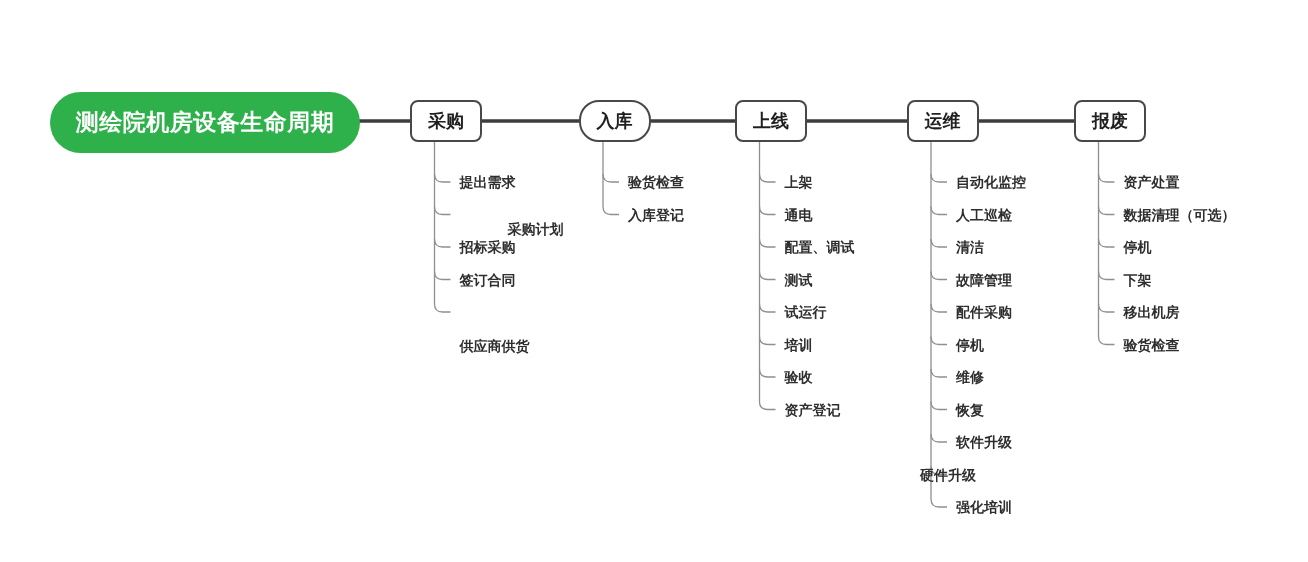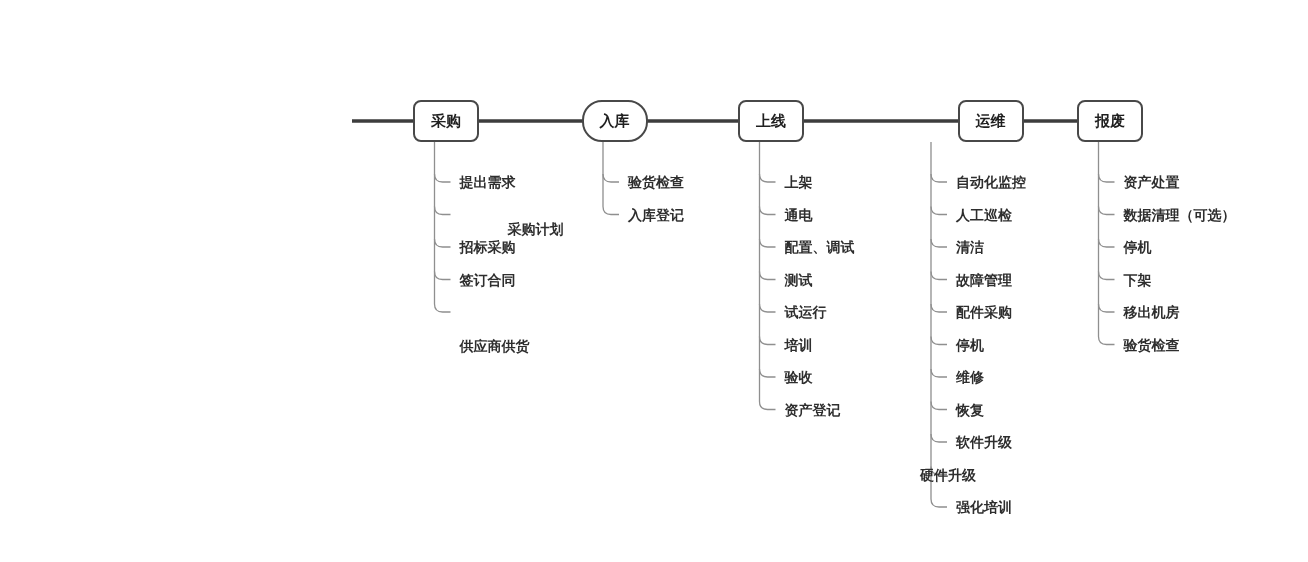--- a/index.html
+++ b/index.html
@@ -42,21 +42,21 @@
   }
   .topic {
     position: absolute;
     transform: translateX(-50%);
     top: 100px;
     box-sizing: border-box;
     background: #ffffff;
     border: 2px solid var(--topic-border, #484848);
     border-radius: 8px;
     padding: 6px 16px;
-    font-size: 15px;
+    font-size: 18px;
     font-weight: bold;
     color: var(--topic-text, #1f1f1f);
     line-height: 26px;
     white-space: nowrap;
     z-index: 2;
     cursor: default;
   }
   .subtopic {
     position: absolute;
     font-size: 14px;
@@ -100,40 +100,41 @@
       <path d="M 931 434 Q 931 442 939 442 L 947 442" stroke="#8F8F8F" stroke-width="1.3" fill="none" stroke-linecap="butt"></path>
       <path d="M 931 466.5 Q 931 474.5 939 474.5 L 947 474.5" stroke="#8F8F8F" stroke-width="1.3" fill="none" stroke-linecap="butt"></path>
       <path d="M 931 142 L 931 499 Q 931 507 939 507 L 947 507" stroke="#8F8F8F" stroke-width="1.3" fill="none" stroke-linecap="butt"></path>
       <path d="M 1098.5 174 Q 1098.5 182 1106.5 182 L 1114.5 182" stroke="#8F8F8F" stroke-width="1.3" fill="none" stroke-linecap="butt"></path>
       <path d="M 1098.5 206.5 Q 1098.5 214.5 1106.5 214.5 L 1114.5 214.5" stroke="#8F8F8F" stroke-width="1.3" fill="none" stroke-linecap="butt"></path>
       <path d="M 1098.5 239 Q 1098.5 247 1106.5 247 L 1114.5 247" stroke="#8F8F8F" stroke-width="1.3" fill="none" stroke-linecap="butt"></path>
       <path d="M 1098.5 271.5 Q 1098.5 279.5 1106.5 279.5 L 1114.5 279.5" stroke="#8F8F8F" stroke-width="1.3" fill="none" stroke-linecap="butt"></path>
       <path d="M 1098.5 304 Q 1098.5 312 1106.5 312 L 1114.5 312" stroke="#8F8F8F" stroke-width="1.3" fill="none" stroke-linecap="butt"></path>
       <path d="M 1098.5 142 L 1098.5 336.5 Q 1098.5 344.5 1106.5 344.5 L 1114.5 344.5" stroke="#8F8F8F" stroke-width="1.3" fill="none" stroke-linecap="butt"></path>
     </svg>
+  <div class="root-node">测绘院机房设备生命周期</div>
   <div id="branches">
       <div class="topic" style="left: 446px;">采购</div>
       <div class="subtopic" style="left: 459.5px; top: 172px;">提出需求</div>
       <div class="subtopic" style="left: 459.5px; top: 219px; margin-left: 48px;">采购计划</div>
       <div class="subtopic" style="left: 459.5px; top: 237px;">招标采购</div>
       <div class="subtopic" style="left: 459.5px; top: 269.5px;">签订合同</div>
       <div class="subtopic" style="left: 459.5px; top: 302px; margin-top: 34px;">供应商供货</div>
       <div class="topic" style="left: 614.5px; border-radius: 20px;">入库</div>
       <div class="subtopic" style="left: 628px; top: 172px;">验货检查</div>
       <div class="subtopic" style="left: 628px; top: 204.5px;">入库登记</div>
       <div class="topic" style="left: 771px;">上线</div>
       <div class="subtopic" style="left: 784.5px; top: 172px;">上架</div>
       <div class="subtopic" style="left: 784.5px; top: 204.5px;">通电</div>
       <div class="subtopic" style="left: 784.5px; top: 237px;">配置、调试</div>
       <div class="subtopic" style="left: 784.5px; top: 269.5px;">测试</div>
       <div class="subtopic" style="left: 784.5px; top: 302px;">试运行</div>
       <div class="subtopic" style="left: 784.5px; top: 334.5px;">培训</div>
       <div class="subtopic" style="left: 784.5px; top: 367px;">验收</div>
       <div class="subtopic" style="left: 784.5px; top: 399.5px;">资产登记</div>
-      <div class="topic" style="left: 942.5px; margin-left: 48px;">运维</div>
+      <div class="topic" style="left: 942.5px;">运维</div>
       <div class="subtopic" style="left: 956px; top: 172px;">自动化监控</div>
       <div class="subtopic" style="left: 956px; top: 204.5px;">人工巡检</div>
       <div class="subtopic" style="left: 956px; top: 237px;">清洁</div>
       <div class="subtopic" style="left: 956px; top: 269.5px;">故障管理</div>
       <div class="subtopic" style="left: 956px; top: 302px;">配件采购</div>
       <div class="subtopic" style="left: 956px; top: 334.5px;">停机</div>
       <div class="subtopic" style="left: 956px; top: 367px;">维修</div>
       <div class="subtopic" style="left: 956px; top: 399.5px;">恢复</div>
       <div class="subtopic" style="left: 956px; top: 432px;">软件升级</div>
       <div class="subtopic" style="left: 920px; top: 464.5px;">硬件升级</div>

